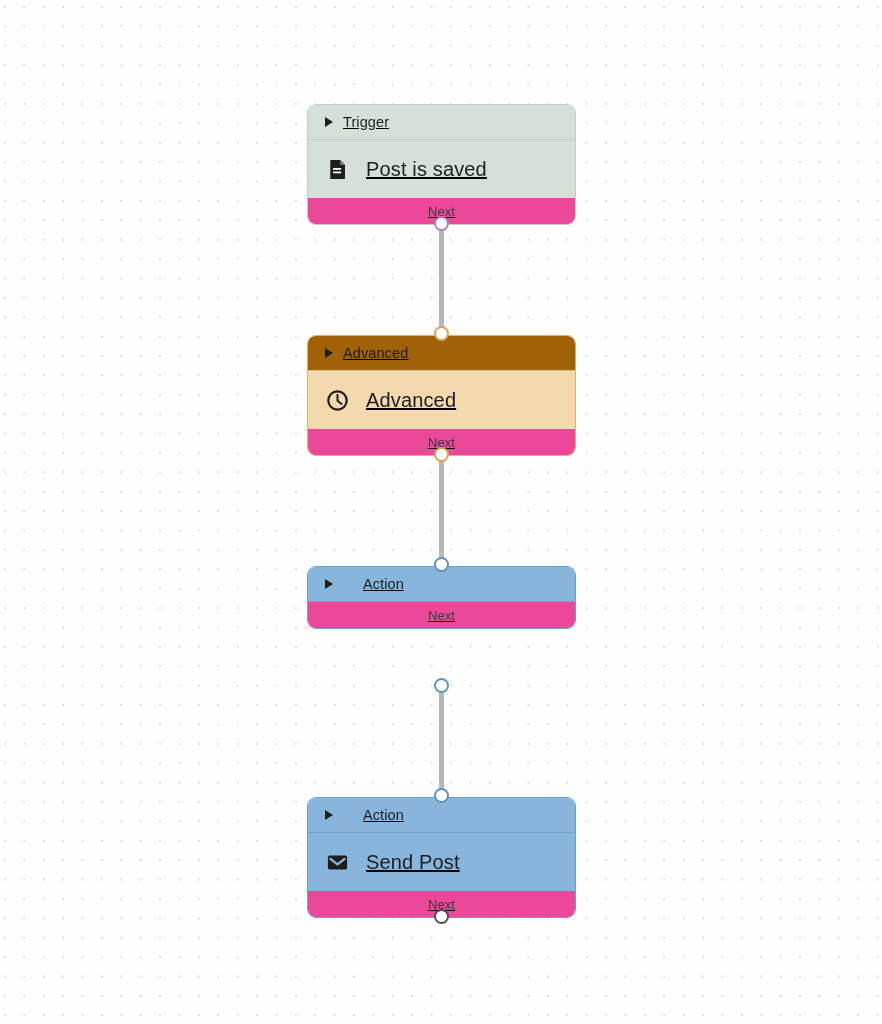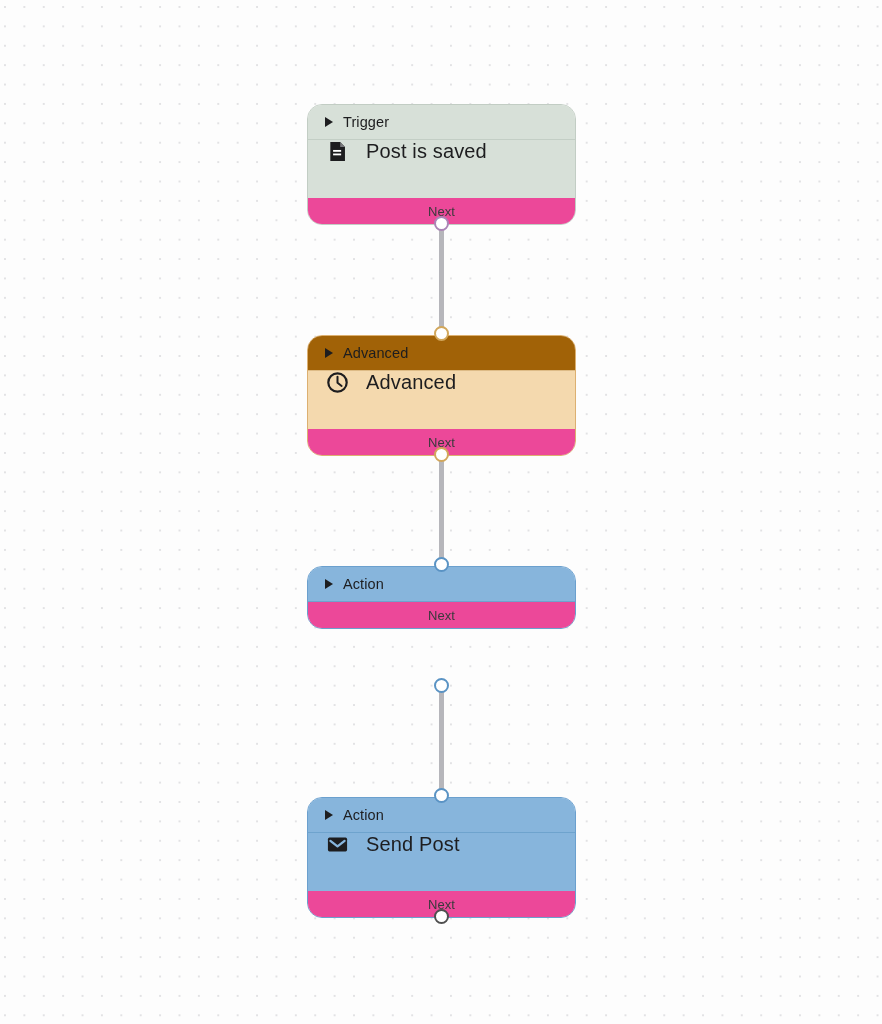--- a/index.html
+++ b/index.html
@@ -49,58 +49,60 @@
   .port-trigger  { border: 2.2px solid #ab85b6; }
   .port-advanced { border: 2.2px solid #d2a75b; }
   .port-action   { border: 2.2px solid #5a93c4; }
   .port-end      { border: 2.2px solid #4f4f4f; }
 
   
   .node {
     position: absolute;
     left: 307px;
     width: 269px;
-    border-radius: 15px;
+    border-radius: 9px;
     box-sizing: border-box;
     overflow: hidden;
     background-color: #ffffff;
     z-index: 4;
+    text-decoration: underline;
   }
   .node-trigger  { border: 1.4px solid #c2cdc4; }
   .node-advanced { border: 1.4px solid #dcb071; }
   .node-action   { border: 1.4px solid #6ba0ce; }
 
   .node-header {
     height: 35px;
     display: flex;
     align-items: center;
     padding-left: 17px;
     box-sizing: border-box;
     font-size: 14.5px;
     color: #1d1d1f;
     letter-spacing: 0.1px;
   }
   .node-trigger  .node-header { background-color: #d7e0d8; border-bottom: 1.2px solid #c3cec5; }
   .node-advanced .node-header { background-color: #a16207; border-bottom: 1.2px solid #ddbb86; }
-  .node-action   .node-header { background-color: #87b5dc; border-bottom: 1.2px solid #6ea3cd; }
+  .node-action   .node-header { background-color: #87b5dc; border-bottom: 1.2px solid #6ea3cd; gap: 20px; }
 
   .caret-icon {
     display: inline-block;
     width: 0;
     height: 0;
     border-left: 8px solid #1d1d1f;
     border-top: 5.5px solid transparent;
     border-bottom: 5.5px solid transparent;
     margin-right: 10px;
     flex: 0 0 auto;
   }
 
   .node-body {
     height: 58px;
     display: flex;
+    align-items: center;
     padding-left: 18px;
     box-sizing: border-box;
   }
   .node-trigger  .node-body { background-color: #d7e0d8; }
   .node-advanced .node-body { background-color: #f4d9ae; }
   .node-action   .node-body { background-color: #87b5dc; }
 
   .body-icon {
     width: 23px;
     height: 23px;

